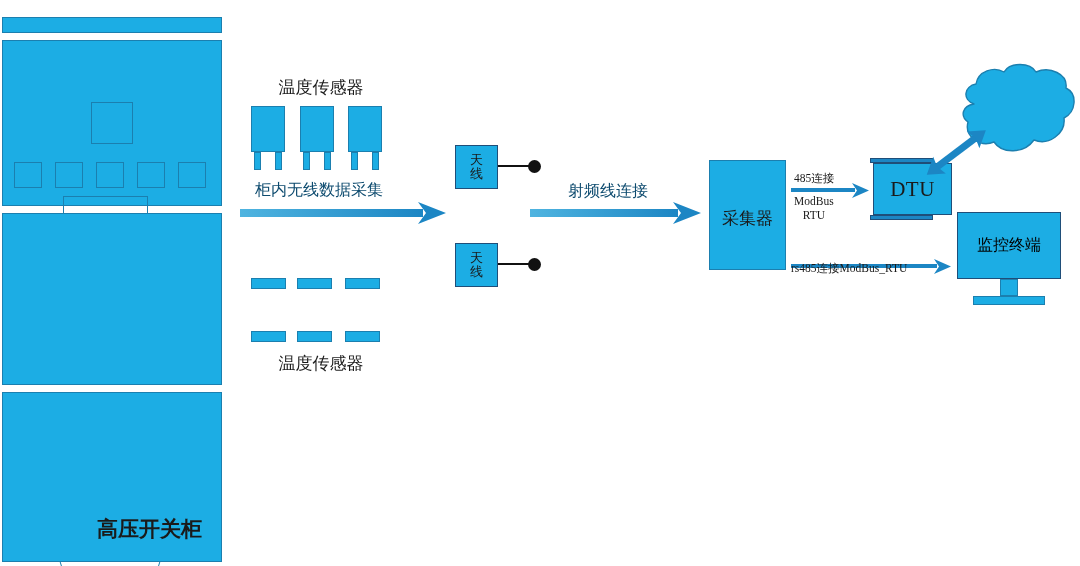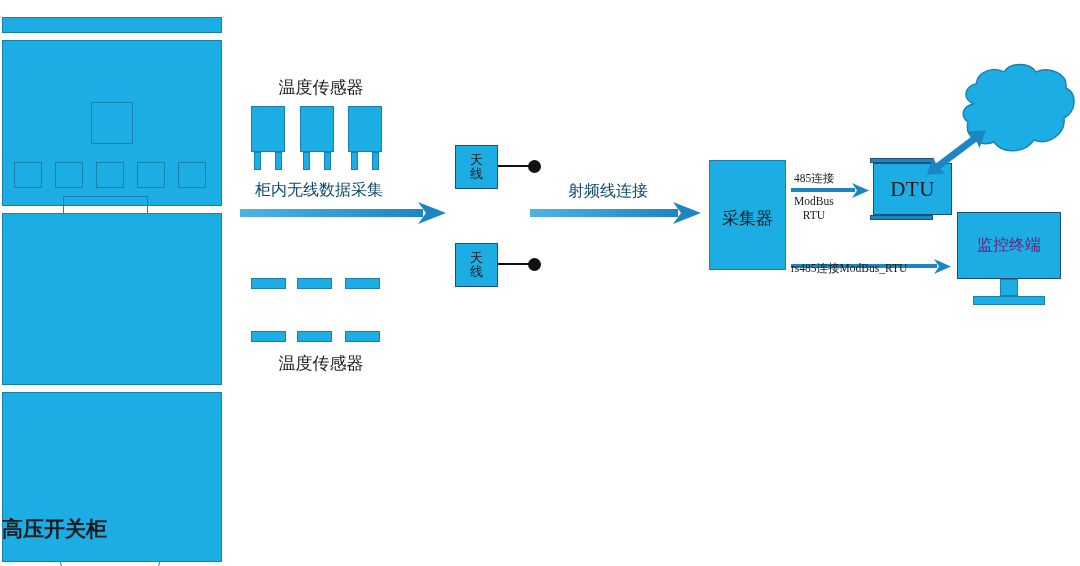--- a/index.html
+++ b/index.html
@@ -65,21 +65,21 @@
   #cab-small-5  { left: 175px; }
   #cab-rect-wide{ left: 60px; top: 155px; width: 85px; height: 37px; }
 
   #cab-square-2 { left: 94px;  top: 235px; width: 32px; height: 40px; }
   #cab-round-lg {
     left: 56px; top: 300px; width: 102px; height: 77px;
     border-radius: 36px;
   }
   #cabinet-label {
     left: 2px; top: 515px; width: 200px;
-    text-align: left;
+    text-align: right;
     font-family: Liberation Mono, monospace;
     font-size: 21px;
     font-weight: bold;
     color: #1A1A1A;
   }
 
   
   #temp-label-top {
     left: 246px; top: 76px; width: 150px;
     text-align: center;
@@ -224,21 +224,21 @@
   }
   #cloud-arrow { left: 915px; top: 120px; }
 
   
   #monitor-wrap { left: 957px; top: 212px; width: 104px; height: 104px; }
   #monitor-screen {
     position: absolute; left: 0; top: 0;
     width: 104px; height: 67px;
     display: flex; align-items: center; justify-content: center;
   }
-  #monitor-label { font-size: 16px; color: #701a75; font-family: Liberation Serif, serif; }
+  #monitor-label { font-size: 16px; color: #000000; font-family: Liberation Serif, serif; }
   #monitor-neck {
     position: absolute; left: 43px; top: 67px;
     width: 18px; height: 17px;
   }
   #monitor-base {
     position: absolute; left: 16px; top: 84px;
     width: 72px; height: 9px;
   }
 </style>
 </head>

